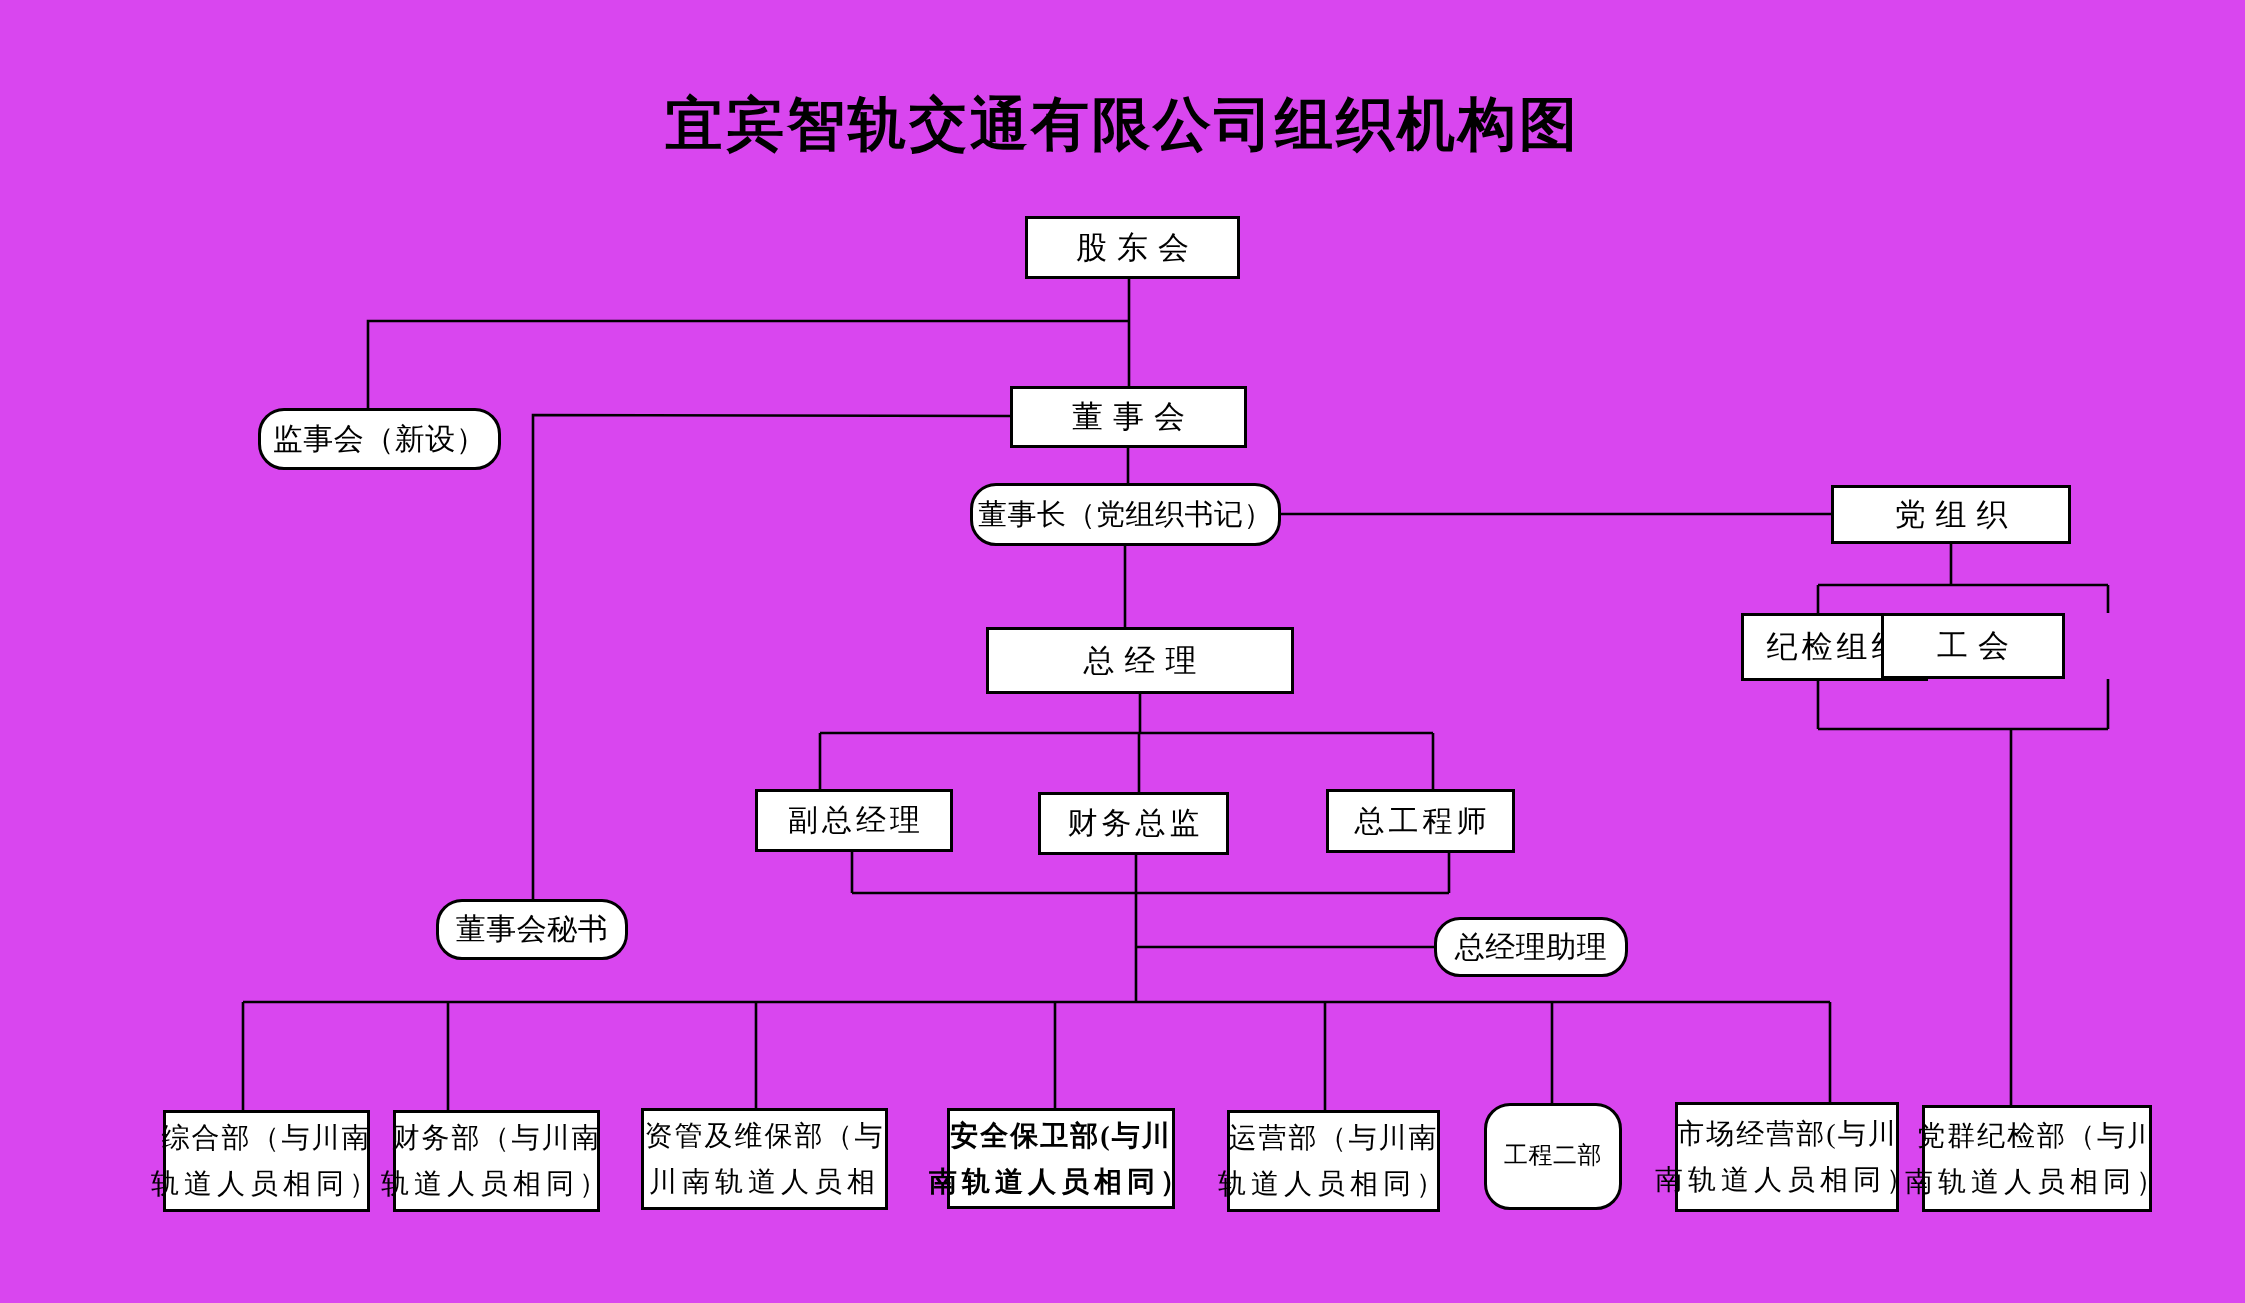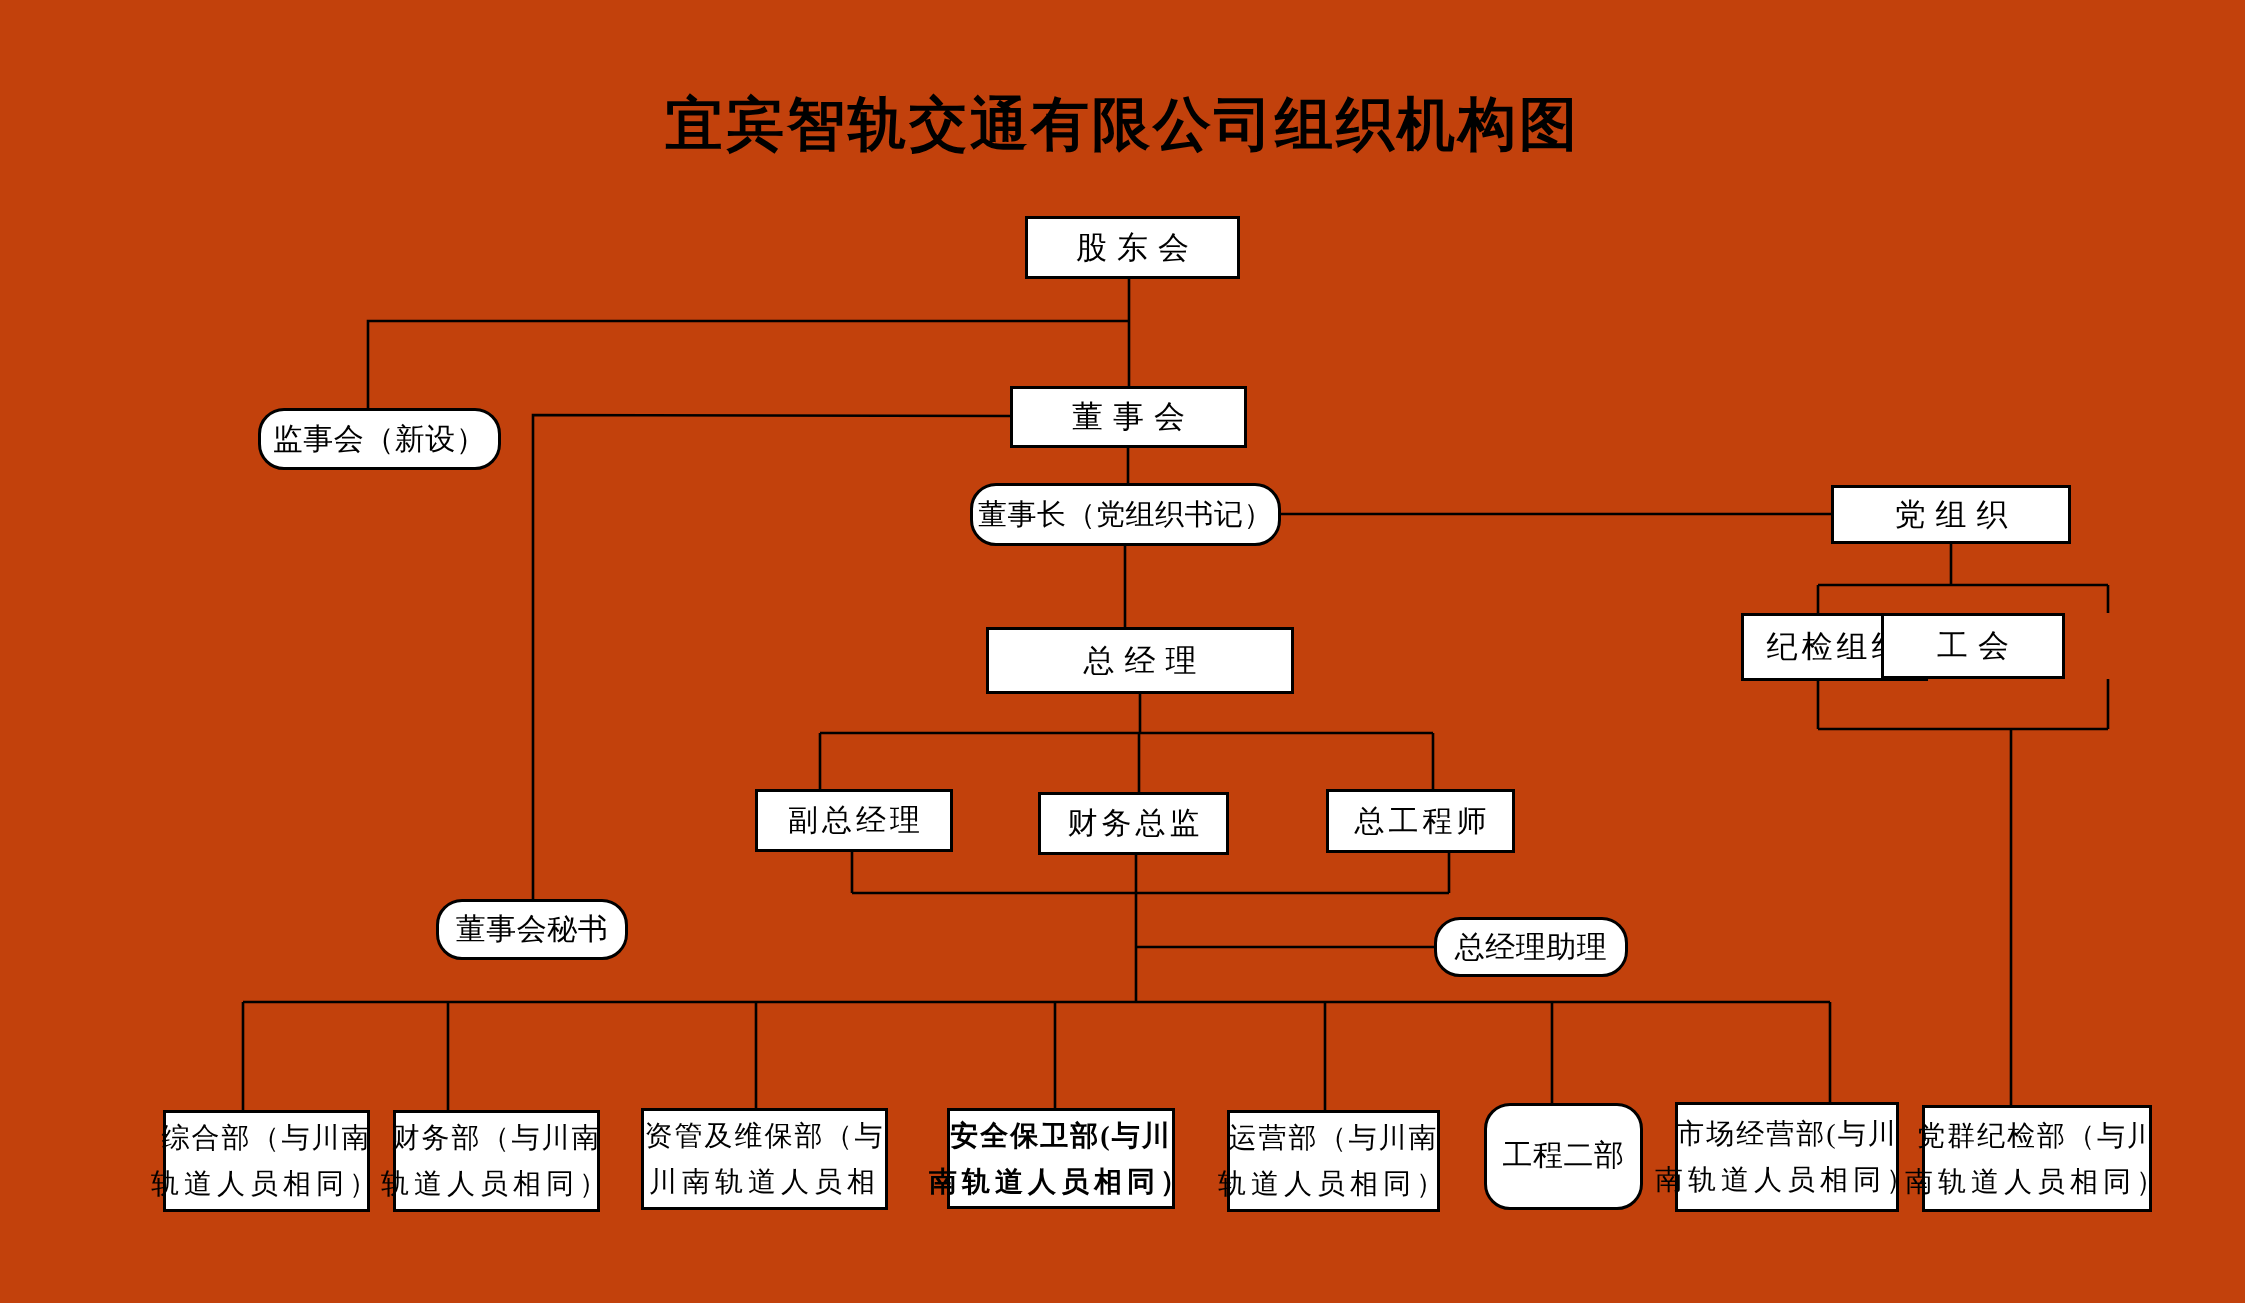--- a/index.html
+++ b/index.html
@@ -1,20 +1,20 @@
 <!DOCTYPE html>
 <html><head>
 <meta charset="utf-8">
 <style>
   html, body { margin: 0; padding: 0; background: #ffffff; }
   #canvas {
     position: relative;
     width: 2245px;
     height: 1303px;
-    background: #c2410c;
+    background: #d946ef;
     font-family: "Liberation Serif", serif;
     color: #000;
     overflow: hidden;
   }
   #title {
     position: absolute;
     left: 0; top: 86px;
     width: 100%;
     text-align: center;
     font-family: "Liberation Sans", sans-serif;
@@ -123,21 +123,21 @@
   <div class="box twoline" style="left:947px; top:1108px; width:228px; height:101px;font-weight:bold;">
     <span class="ln ln1">安全保卫部(与川</span>
     <span class="ln ln2">南轨道人员相同）</span>
   </div>
 
   <div class="box twoline" style="left:1227px; top:1110px; width:213px; height:102px;">
     <span class="ln ln1">运营部（与川南</span>
     <span class="ln ln2">轨道人员相同）</span>
   </div>
 
-  <div class="box sp-none top-text" style="left:1484px; top:1103px; width:159px; height:107px; font-size:30px; line-height:46px;">工程二部</div>
+  <div class="box sp-none top-text" style="left:1484px; top:1103px; width:138px; height:107px; font-size:24px; line-height:46px;">工程二部</div>
 
   <div class="box twoline" style="left:1675px; top:1102px; width:224px; height:110px;">
     <span class="ln ln1">市场经营部(与川</span>
     <span class="ln ln2">南轨道人员相同）</span>
   </div>
 
   <div class="box twoline" style="left:1922px; top:1105px; width:230px; height:107px;">
     <span class="ln ln1">党群纪检部（与川</span>
     <span class="ln ln2">南轨道人员相同）</span>
   </div>

